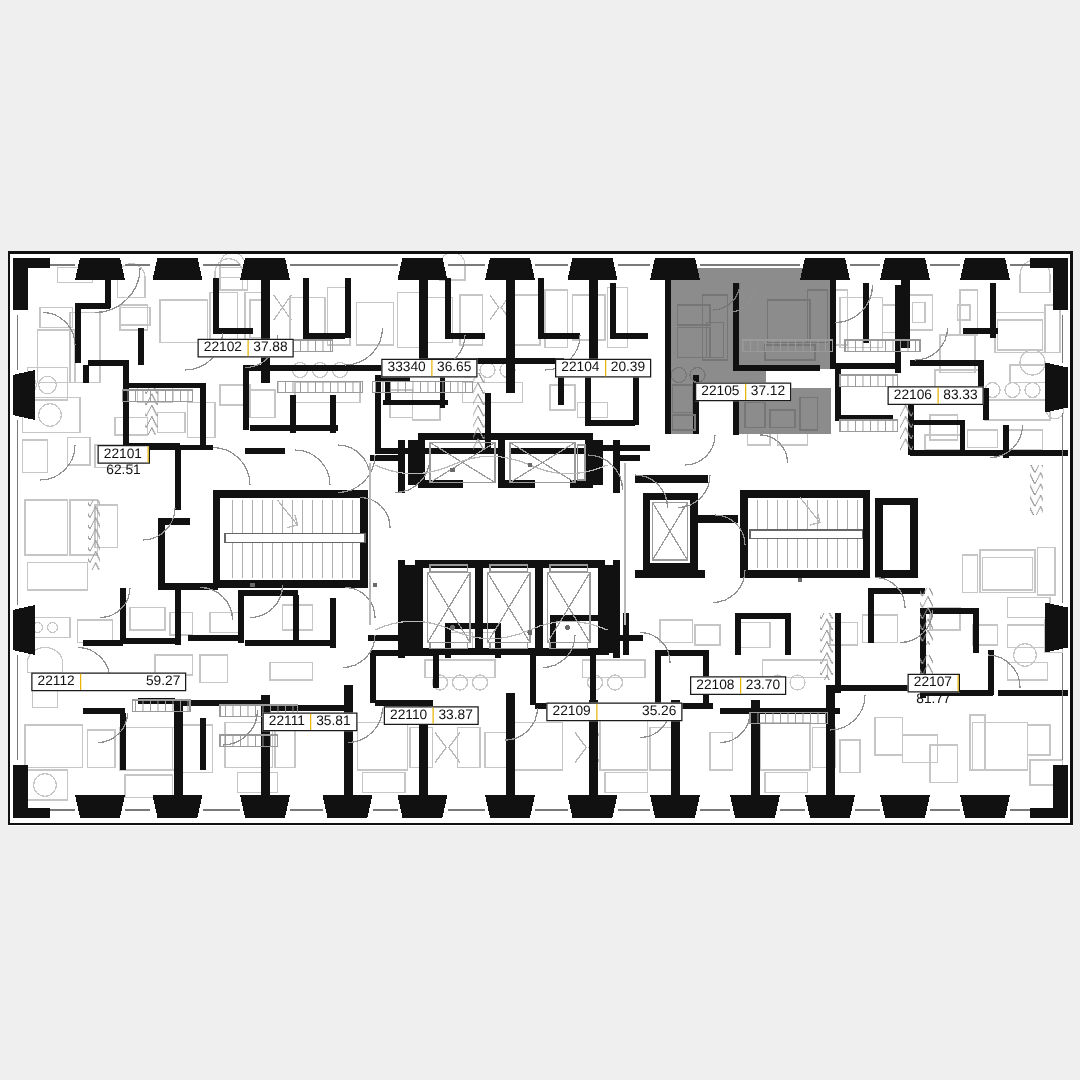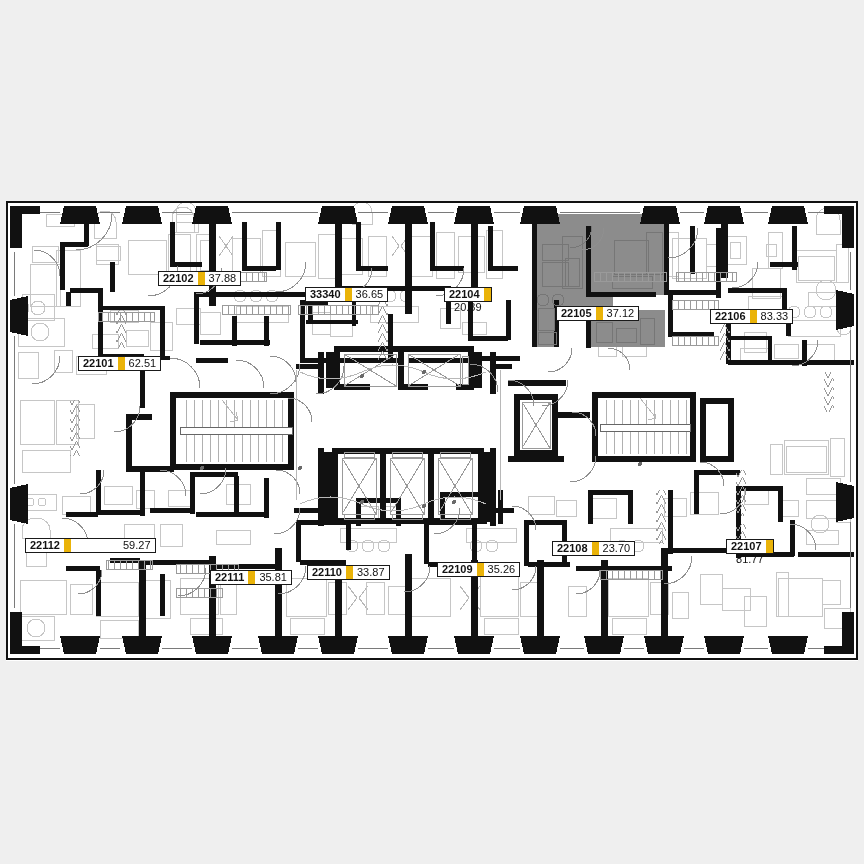--- a/index.html
+++ b/index.html
@@ -21,23 +21,23 @@
     font-size:11px;
     color:#111;
     white-space:nowrap;
     display:flex;
     align-items:center;
     box-sizing:border-box;
     font-family:"Liberation Sans", sans-serif;
   }
   .unit-label .u-id{
     padding:0 4px 0 4px;
-    border-right:7px solid #eab308;
+    border-right:1px solid #eab308;
     height:100%;
-    display:flex;align-items:center;font-weight:bold;
+    display:flex;align-items:center;
   }
   .unit-label .u-area{
     padding:0 4px 0 4px;
     height:100%;
     display:flex;align-items:center;
   }
 </style>
 </head>
 <body>
 
@@ -648,53 +648,53 @@
       <g stroke="#7a7a7a" stroke-width="1" fill="none">
         <path d="M100,212 L120,212 M162,212 L192,212 M232,212 L318,212 M358,212 L388,212 M428,212 L454,212 M494,212 L520,212 M560,212 L640,212 M680,212 L704,212 M744,212 L768,212 M808,212 L824,212 M40,212 L60,212"></path>
         <path d="M100,648 L120,648 M162,648 L192,648 M232,648 L258,648 M298,648 L318,648 M358,648 L388,648 M428,648 L454,648 M494,648 L520,648 M560,648 L584,648 M624,648 L644,648 M684,648 L704,648 M744,648 L768,648 M808,648 L824,648 M40,648 L60,648"></path>
         <path d="M14,252 L14,296 M14,336 L14,484 M14,524 L14,608"></path>
         <path d="M850,252 L850,290 M850,330 L850,482 M850,522 L850,608"></path>
       </g>
     </g>
   </svg>
 
   <div id="labels">
-      <div class="unit-label" style="left: 78px; top: 356px;">
+      <div class="unit-label" style="left: 78px; top: 356px; flex-direction: column;">
         <span class="u-id">22101</span>
         <span class="u-area">62.51</span>
       </div>
       <div class="unit-label" style="left: 158px; top: 271px;">
         <span class="u-id">22102</span>
         <span class="u-area">37.88</span>
       </div>
       <div class="unit-label" style="left: 305px; top: 287px;">
         <span class="u-id">33340</span>
         <span class="u-area">36.65</span>
       </div>
-      <div class="unit-label" style="left: 444px; top: 287px; flex-direction: column;">
+      <div class="unit-label" style="left: 444px; top: 287px;">
         <span class="u-id">22104</span>
         <span class="u-area">20.39</span>
       </div>
       <div class="unit-label" style="left: 556px; top: 306px;">
         <span class="u-id">22105</span>
         <span class="u-area">37.12</span>
       </div>
       <div class="unit-label" style="left: 710px; top: 309px;">
         <span class="u-id">22106</span>
         <span class="u-area">83.33</span>
       </div>
       <div class="unit-label" style="left: 726px; top: 539px; flex-direction: column;">
         <span class="u-id">22107</span>
         <span class="u-area">81.77</span>
       </div>
       <div class="unit-label" style="left: 552px; top: 541px;">
         <span class="u-id">22108</span>
         <span class="u-area">23.70</span>
       </div>
-      <div class="unit-label" style="left: 437px; top: 562px;">
+      <div class="unit-label" style="left: 437px; top: 562px; gap: 32px;">
         <span class="u-id">22109</span>
         <span class="u-area">35.26</span>
       </div>
       <div class="unit-label" style="left: 307px; top: 565px; text-align: center;">
         <span class="u-id">22110</span>
         <span class="u-area">33.87</span>
       </div>
       <div class="unit-label" style="left: 210px; top: 570px;">
         <span class="u-id">22111</span>
         <span class="u-area">35.81</span>

